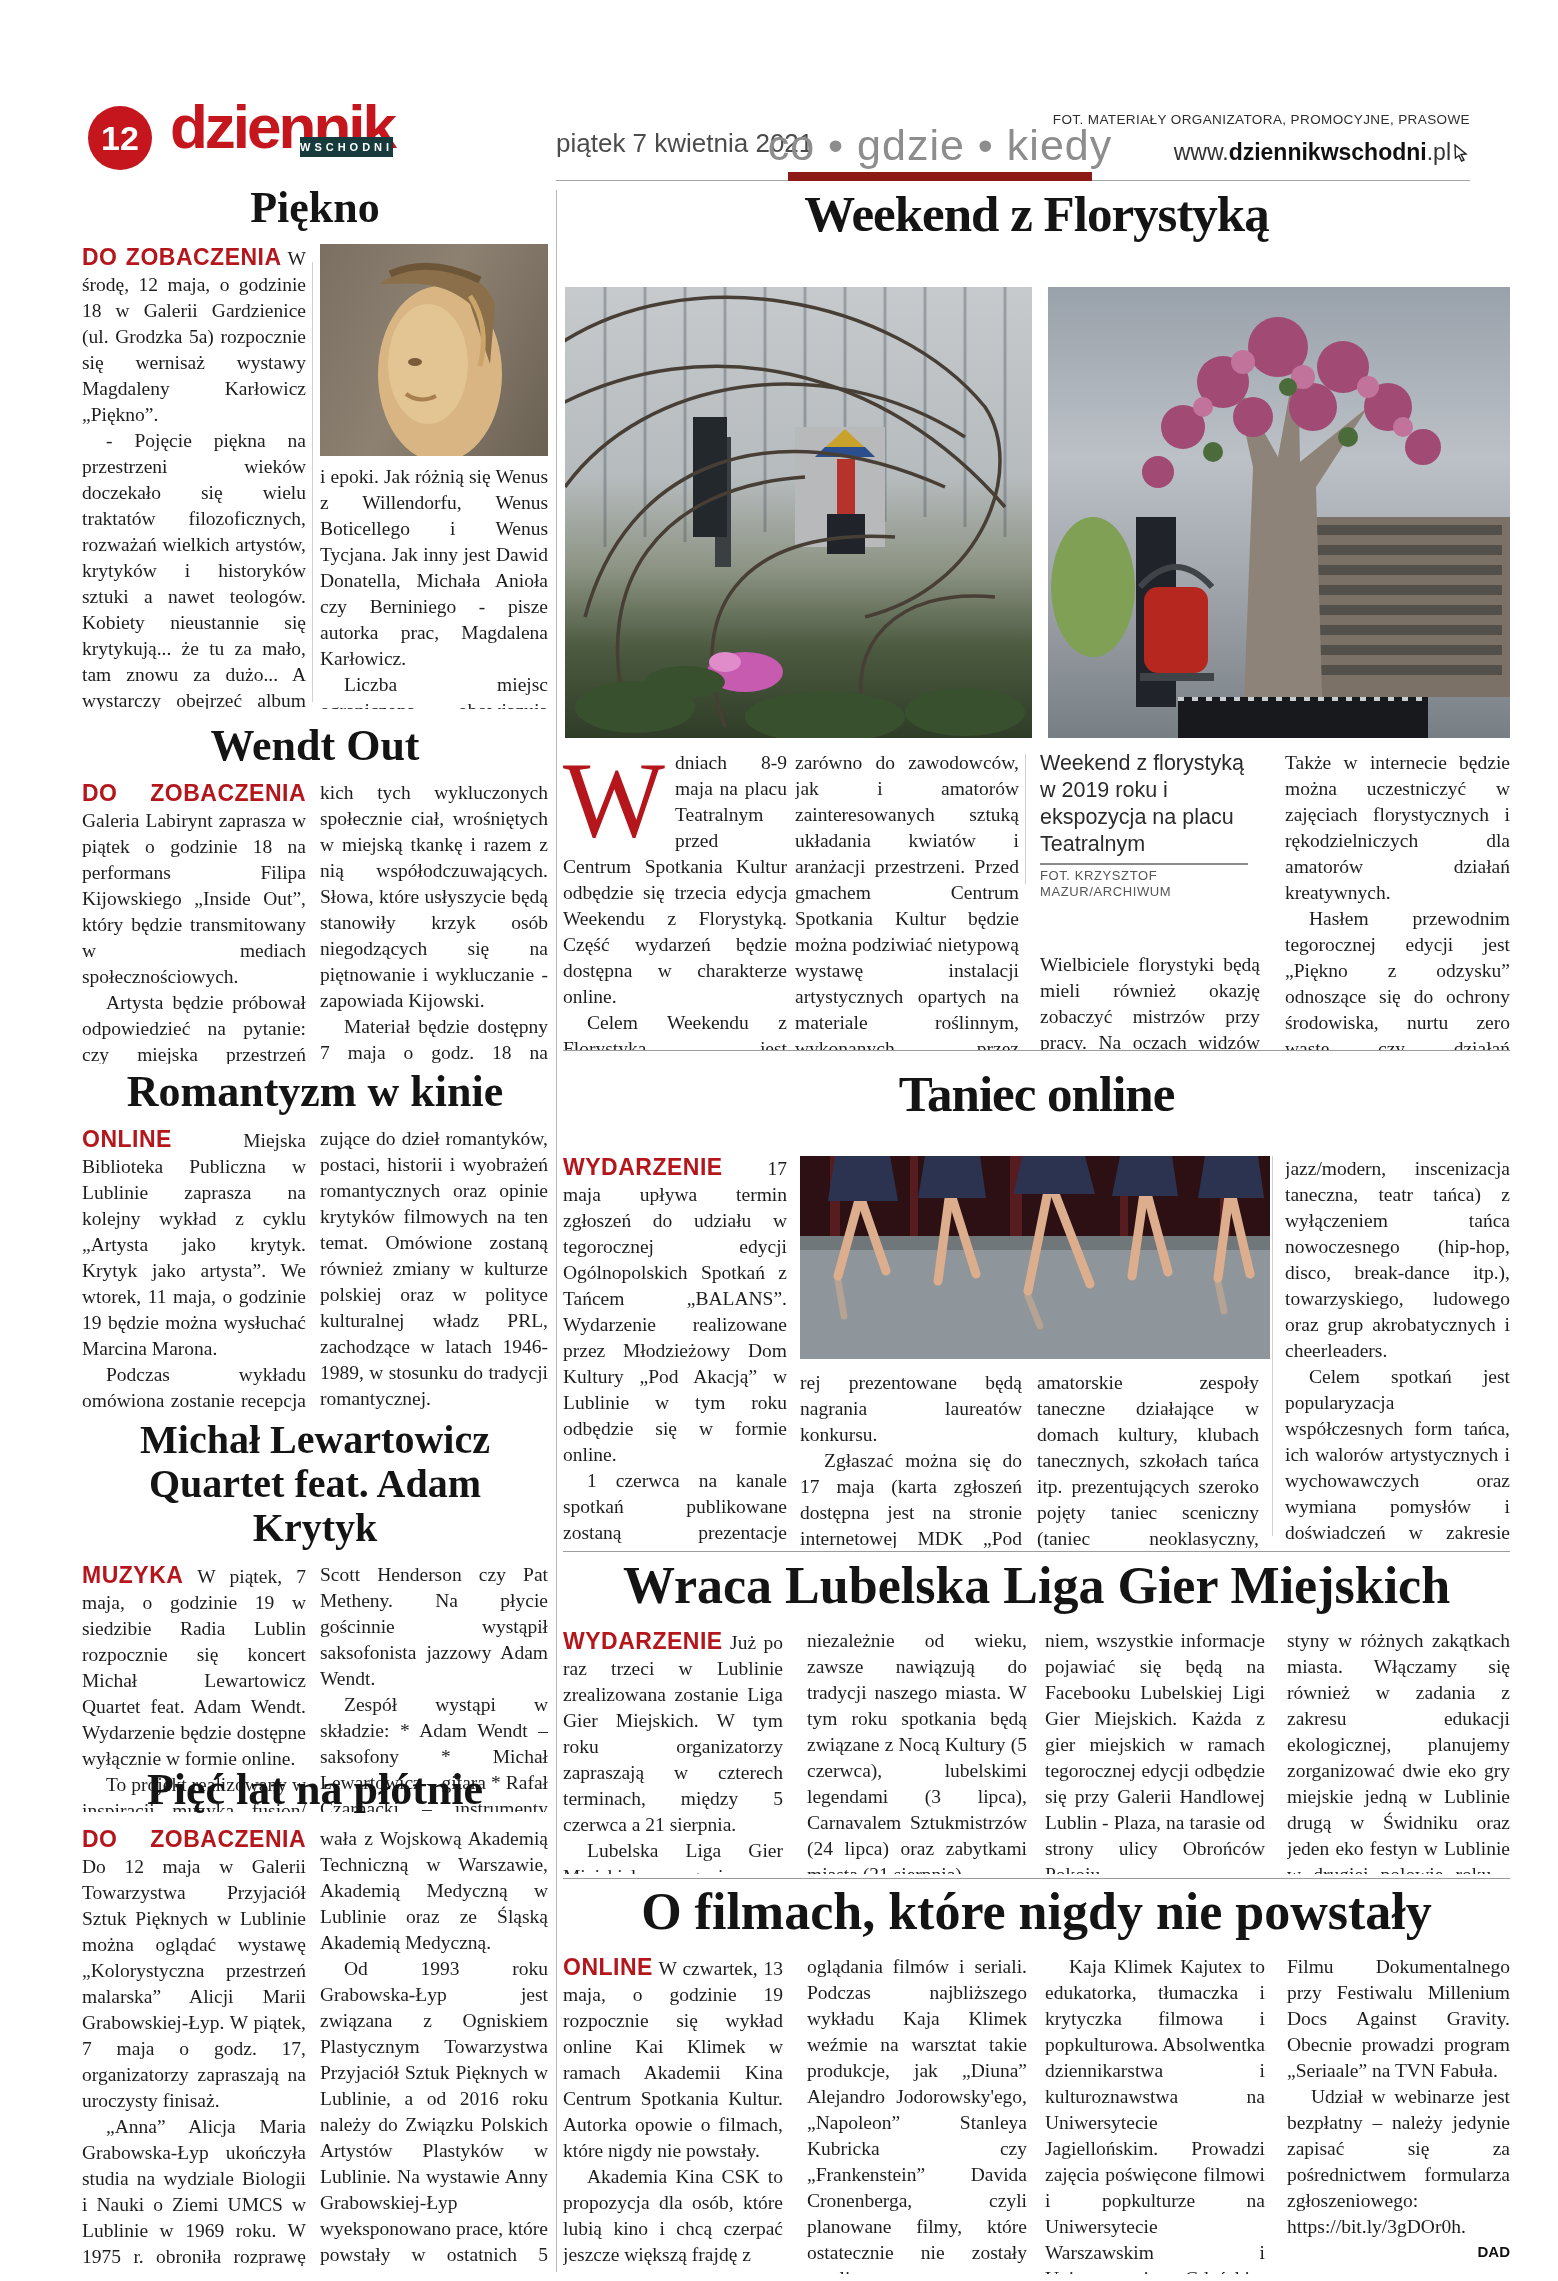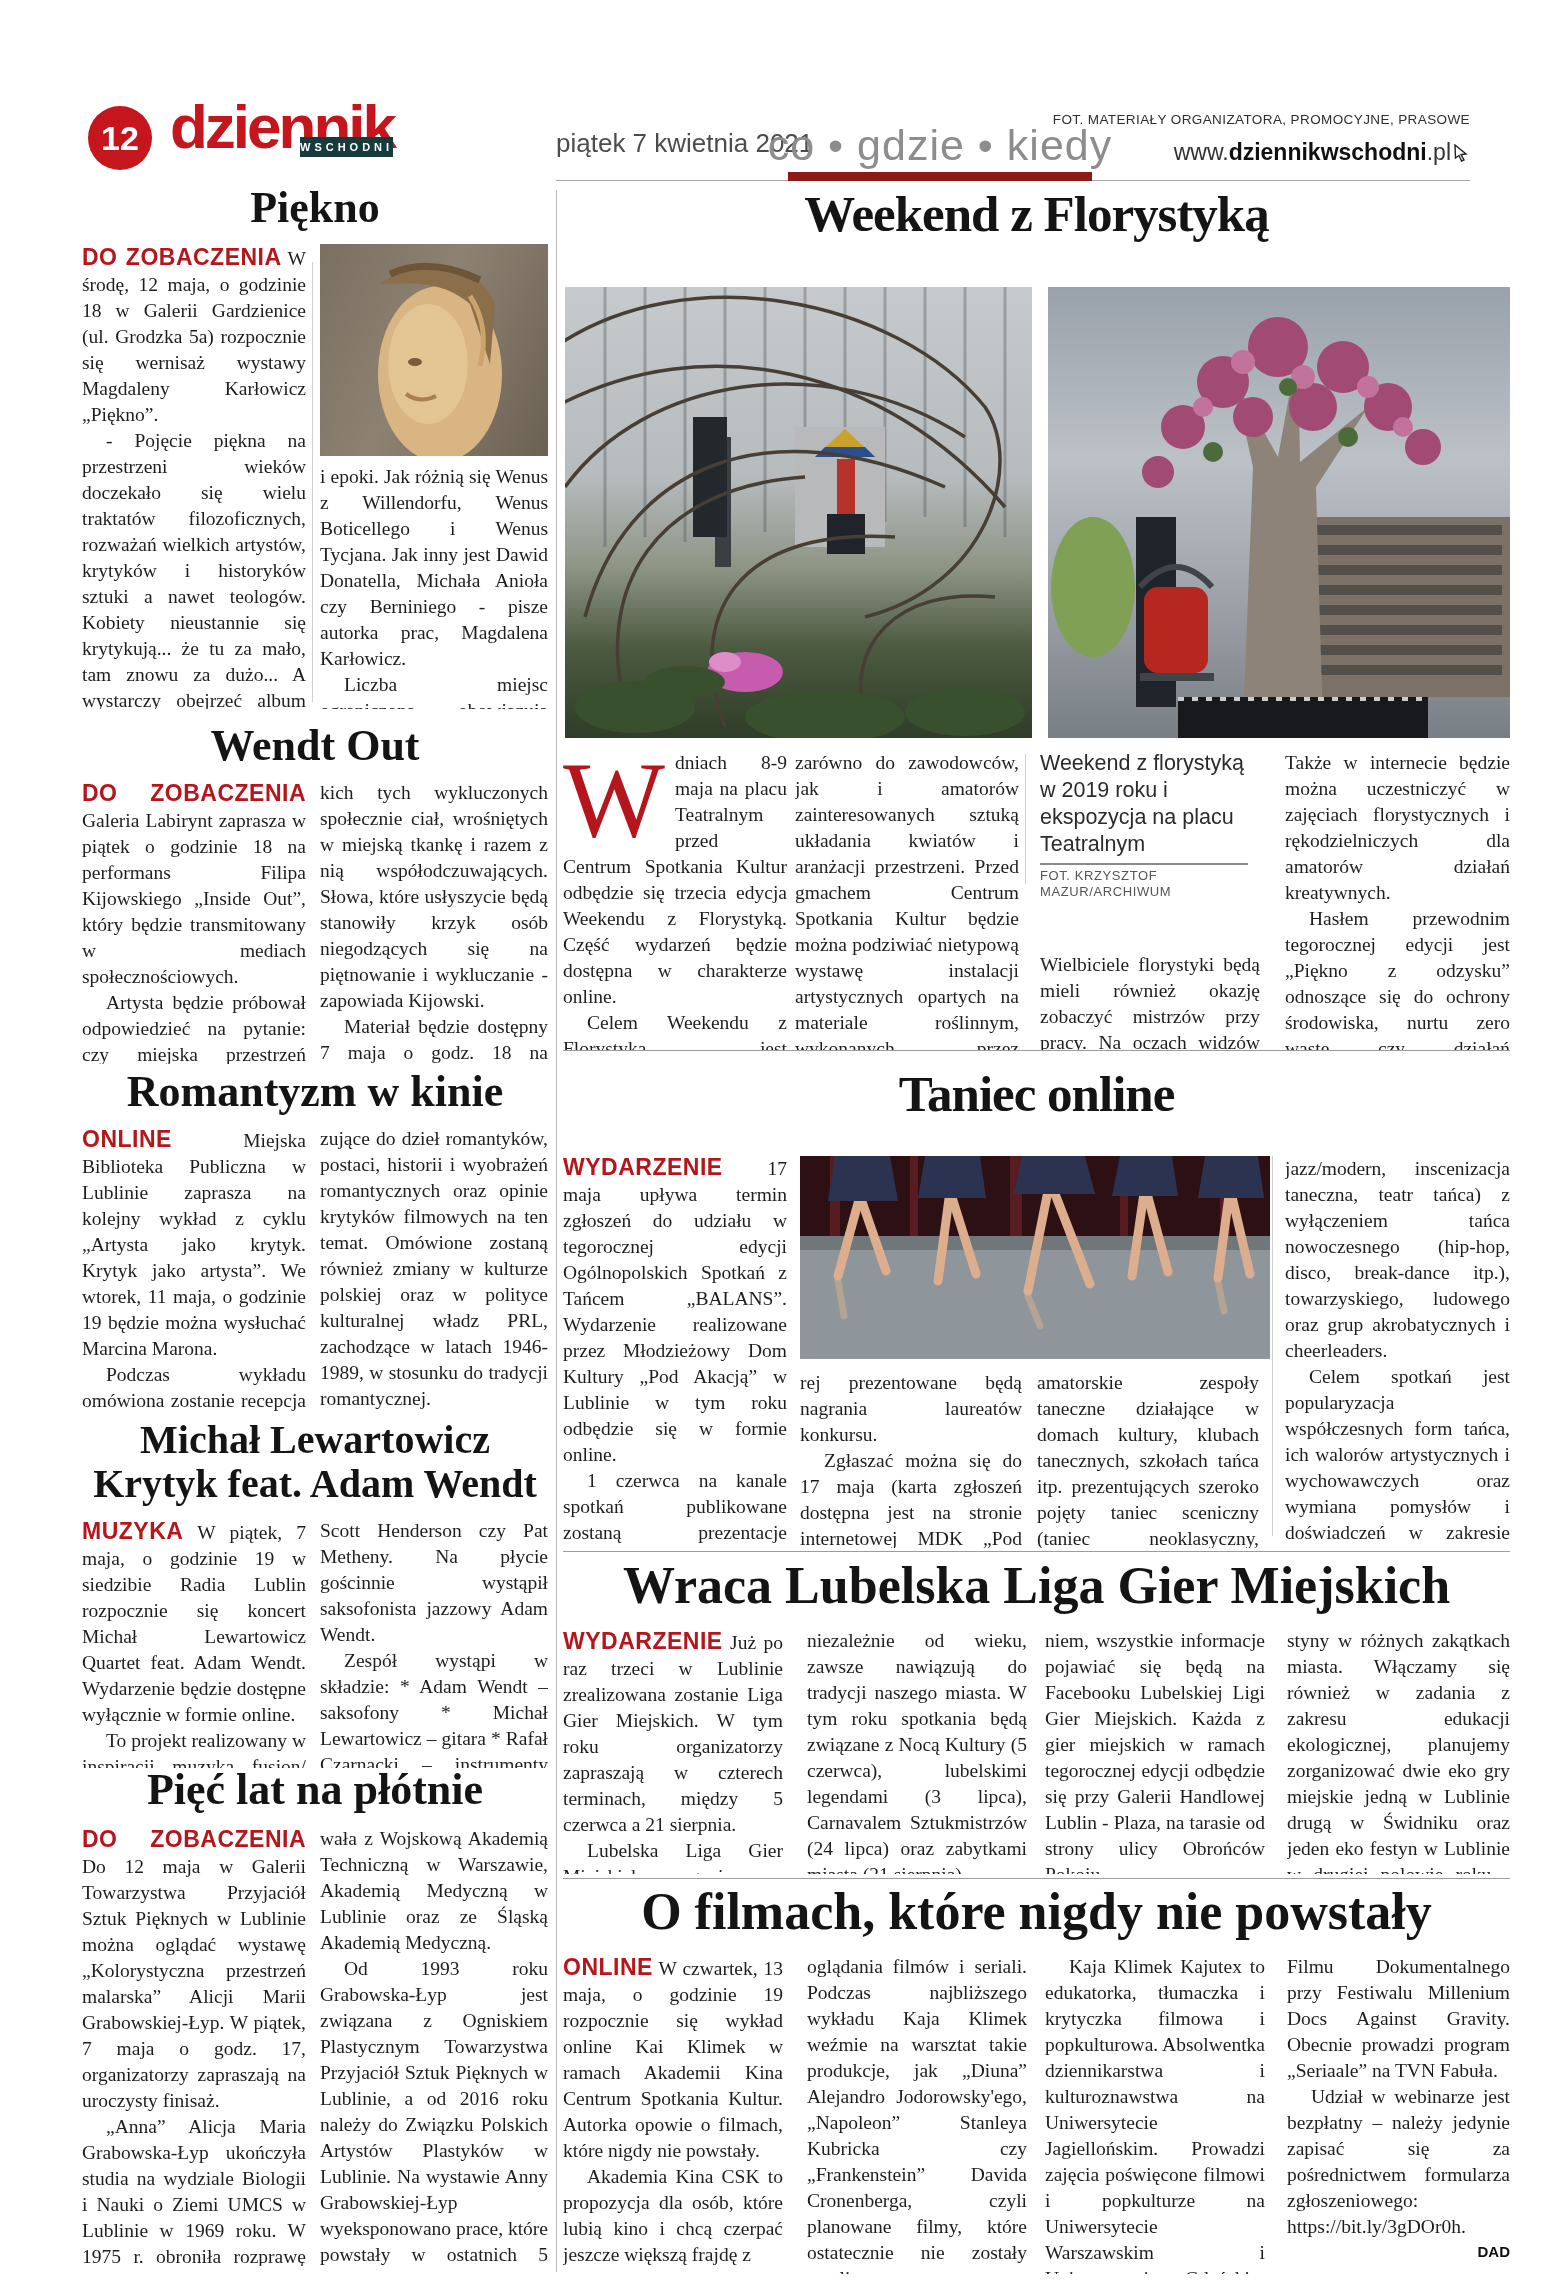--- a/index.html
+++ b/index.html
@@ -124,21 +124,21 @@
         <p>Podczas wykładu omówiona zostanie recepcja idei i wyobrażeń romantycznych w kinie polskim w okresie PRL. Przypomniane będą najważniejsze filmy, nawią-</p>
       </div>
       <div class="col" style="left:238px;width:228px;">
         <p class="cont">zujące do dzieł romantyków, postaci, historii i wyobrażeń romantycznych oraz opinie krytyków filmowych na ten temat. Omówione zostaną również zmiany w kulturze polskiej oraz w polityce kulturalnej władz PRL, zachodzące w latach 1946-1989, w stosunku do tradycji romantycznej.</p>
         <p> </p>
       </div>
     </div>
   </section>
 
   <section class="abs" style="left:82px;top:1418px;width:466px;height:346px;">
-    <h2 class="art-title t40">Michał Lewartowicz Krytyk feat. Adam Wendt</h2>
+    <h2 class="art-title t40">Michał Lewartowicz Quartet feat. Adam Krytyk</h2>
     <div style="position:relative;height:250px;margin-top:12px;">
       <div class="col" style="left:0;width:224px;">
         <p class="lead"><span class="label">MUZYKA</span> <span>W piątek, 7 maja, o godzinie 19 w siedzibie Radia Lublin rozpocznie się koncert Michał Lewartowicz Quartet feat. Adam Wendt. Wydarzenie będzie dostępne wyłącznie w formie online.</span></p>
         <p>To projekt realizowany w inspiracji muzyką fusion/ jazz-rock lat osiemdziesiątych. Artyści grają w hołdzie takim gitarzystom, jak Mike Stern, Allan Holdsworth,</p>
       </div>
       <div class="col" style="left:238px;width:228px;">
         <p class="cont">Scott Henderson czy Pat Metheny. Na płycie gościnnie wystąpił saksofonista jazzowy Adam Wendt.</p>
         <p>Zespół wystąpi w składzie: * Adam Wendt – saksofony * Michał Lewartowicz – gitara * Rafał Czarnacki – instrumenty klawiszowe * Jarosław Żarnowski – gitara basowa * Paweł Nowak – perkusja.</p>
 
       </div>

